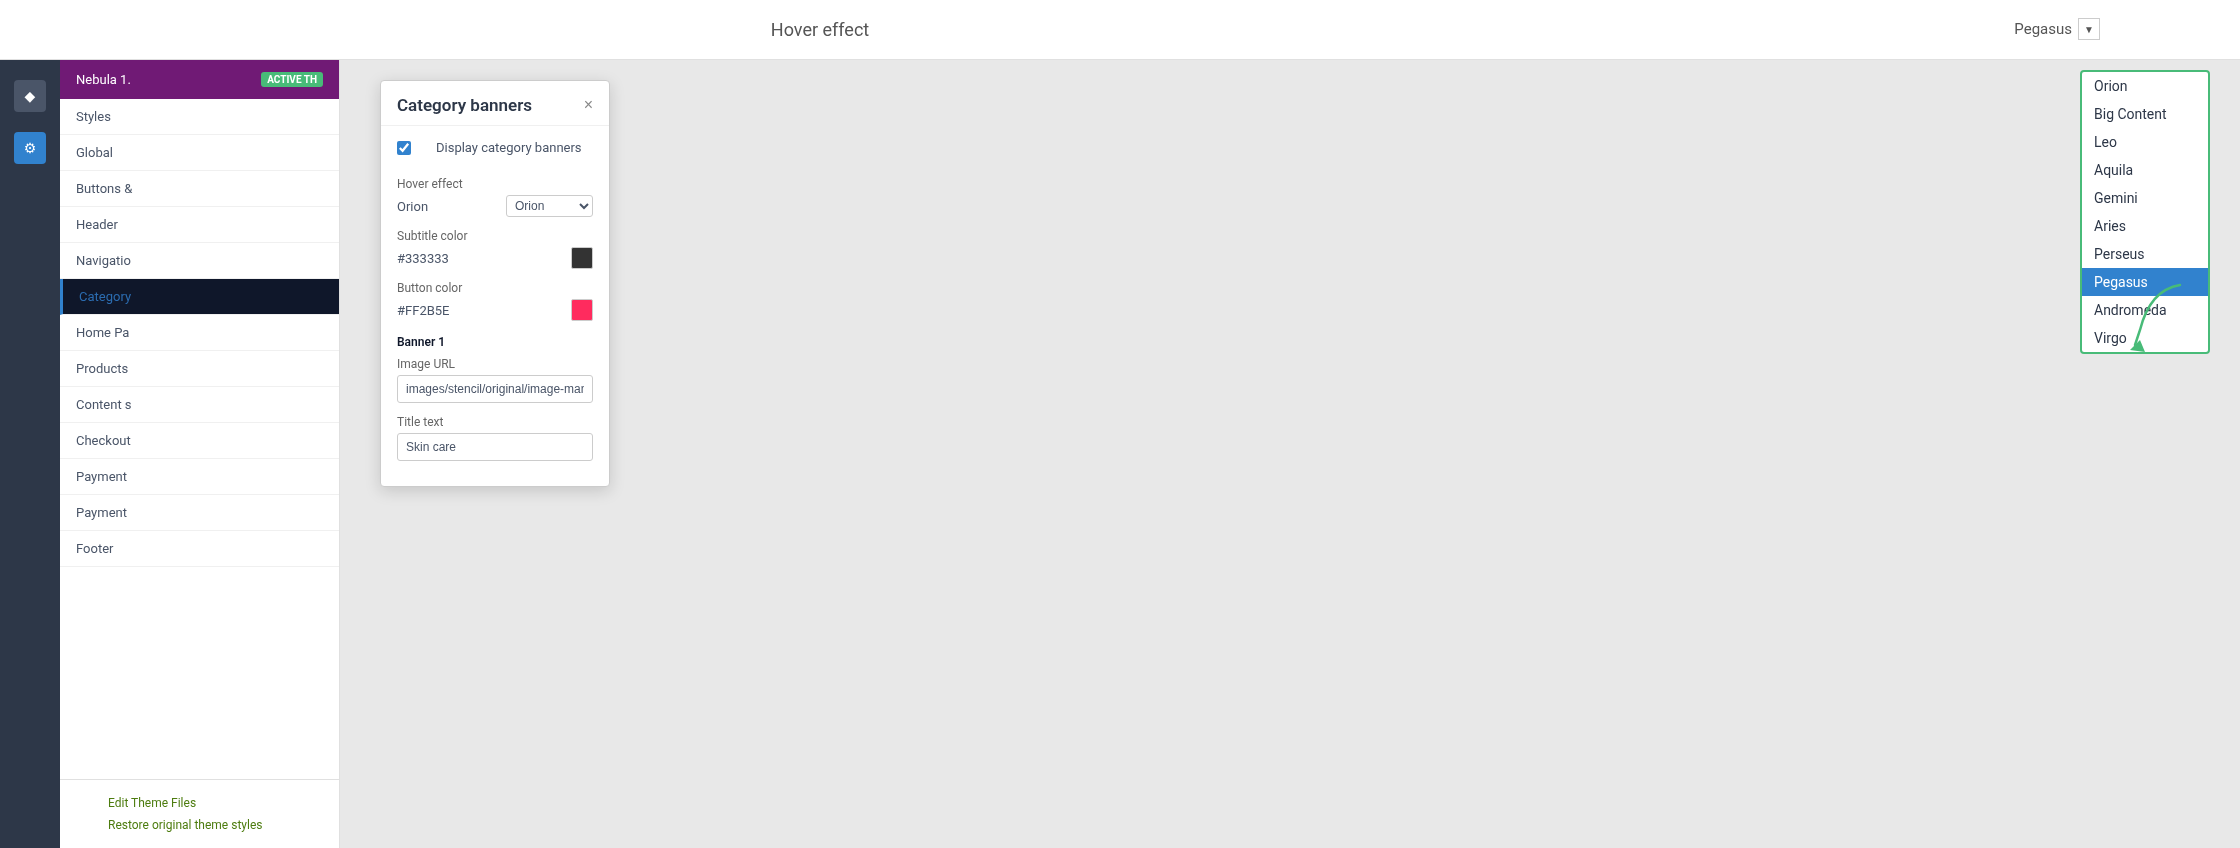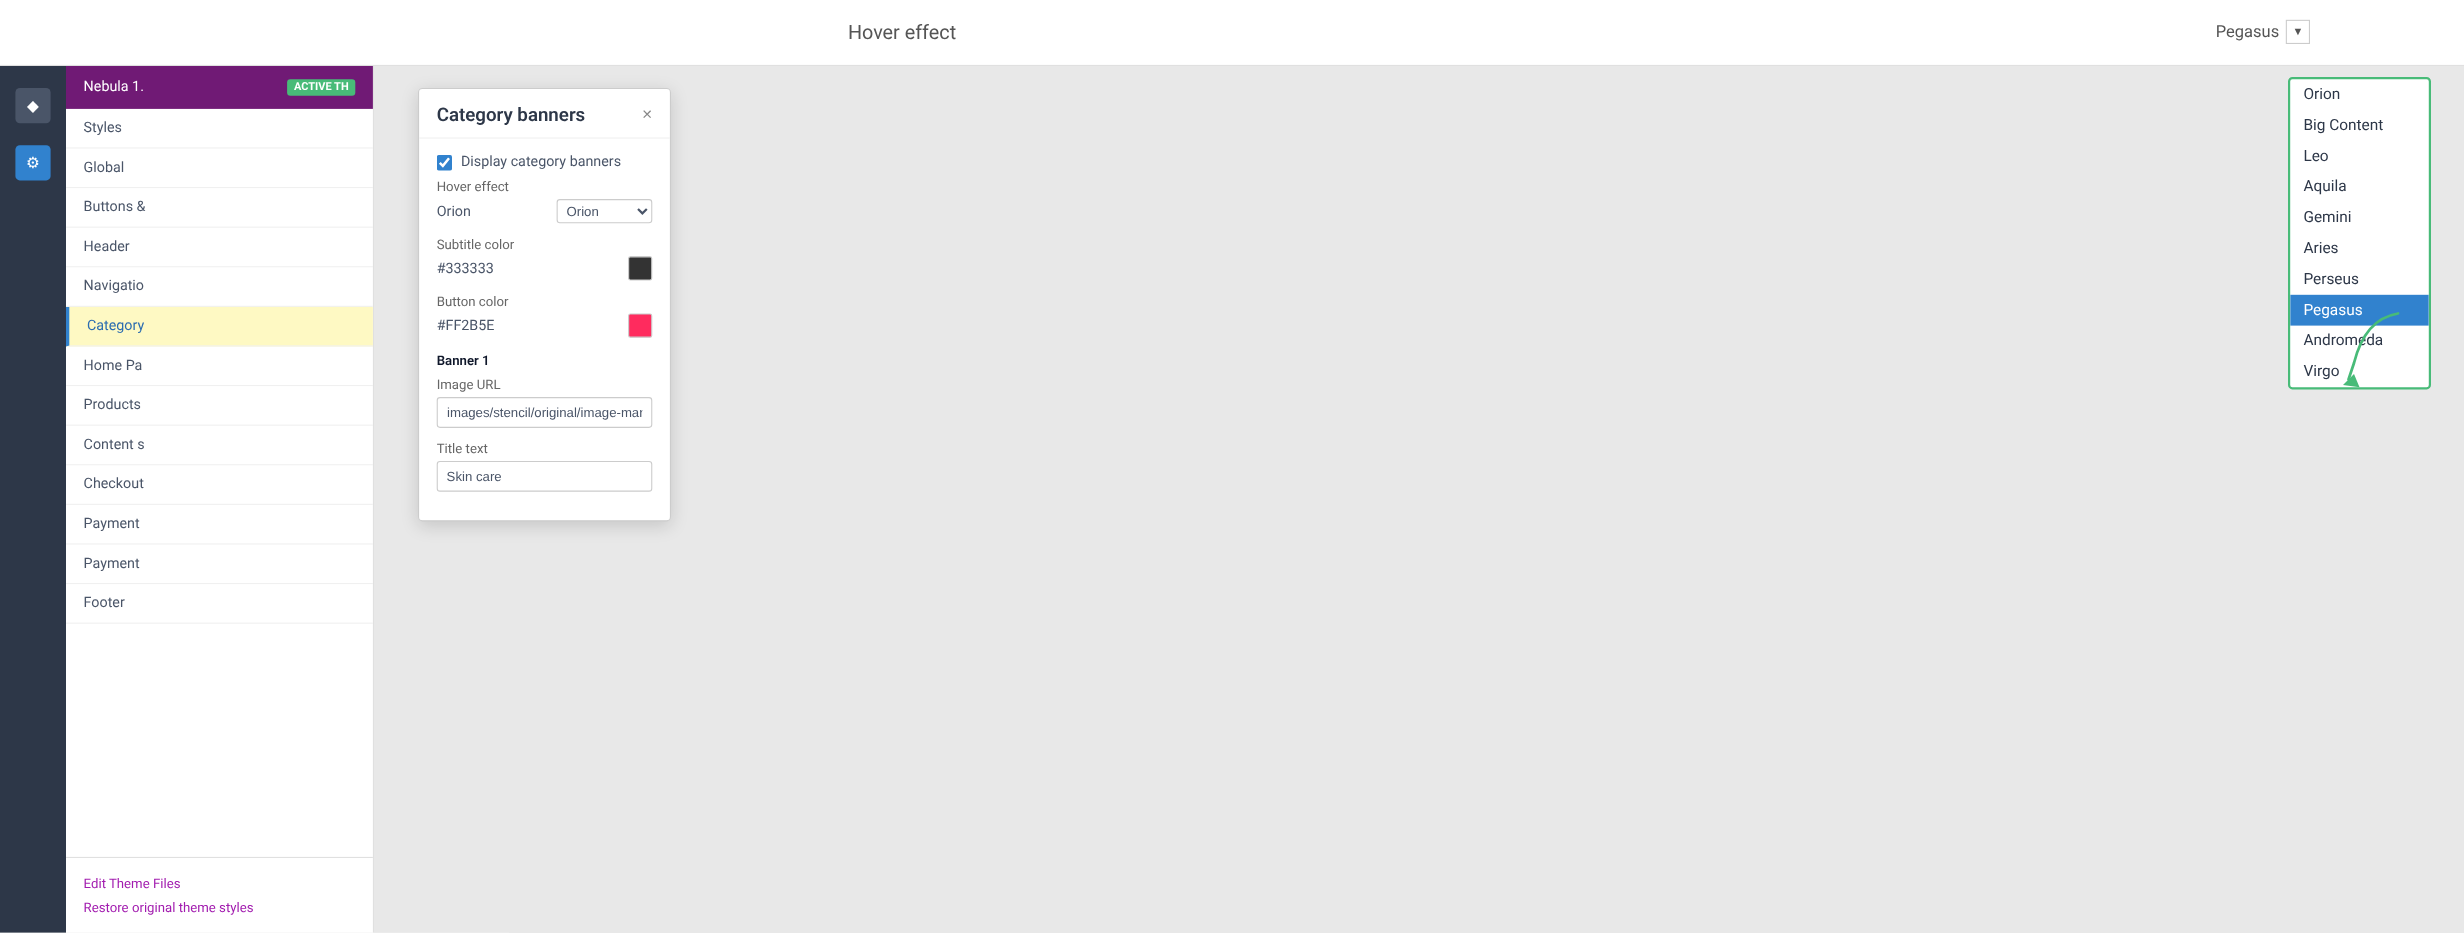--- a/index.html
+++ b/index.html
@@ -129,36 +129,37 @@
       border-bottom: 1px solid #f0f0f0;
     }
 
     .nav-item.active {
       background: #ebf8ff;
       color: #2b6cb0;
       border-left: 3px solid #3182ce;
     }
 
     .nav-item.highlighted {
-      background: #fef9c3;
+      background: #0f172a;
       color: #2b6cb0;
     }
 
     .panel-footer {
       padding: 12px 16px;
       border-top: 1px solid #e0e0e0;
     }
 
     .footer-link {
       display: block;
       font-size: 12px;
-      color: #a21caf;
+      color: #4d7c0f;
       cursor: pointer;
       padding: 4px 0;
       text-decoration: none;
+      margin-left: 32px;
     }
 
     
     .preview-area {
       flex: 1;
       background: #e8e8e8;
       position: relative;
     }
 
     
@@ -208,22 +209,22 @@
 
     .modal-body {
       padding: 14px 16px;
       max-height: 360px;
       overflow-y: auto;
     }
 
     .checkbox-row {
       display: flex;
       align-items: center;
-      gap: 8px;
-      margin-bottom: 8px;
+      gap: 25px;
+      margin-bottom: 22px;
     }
 
     .checkbox-row input[type="checkbox"] {
       width: 14px;
       height: 14px;
       accent-color: #3182ce;
     }
 
     .checkbox-label {
       font-size: 13px;

